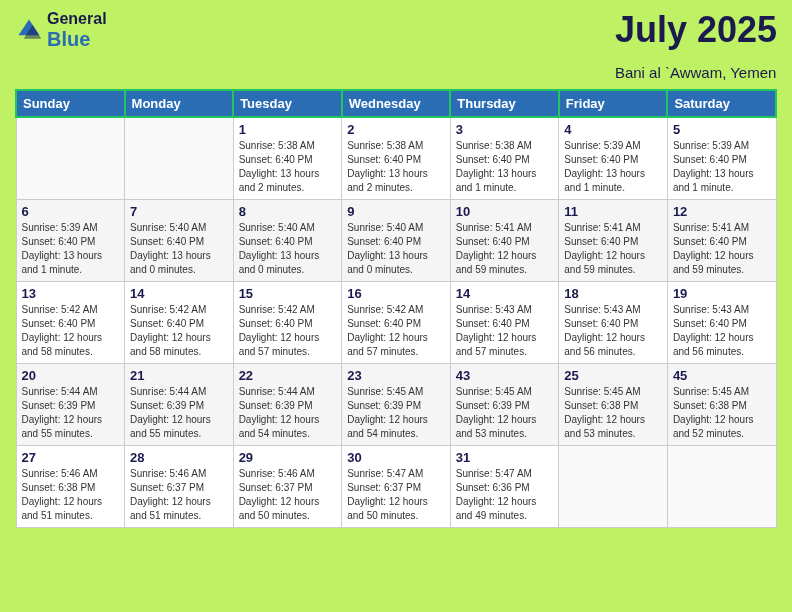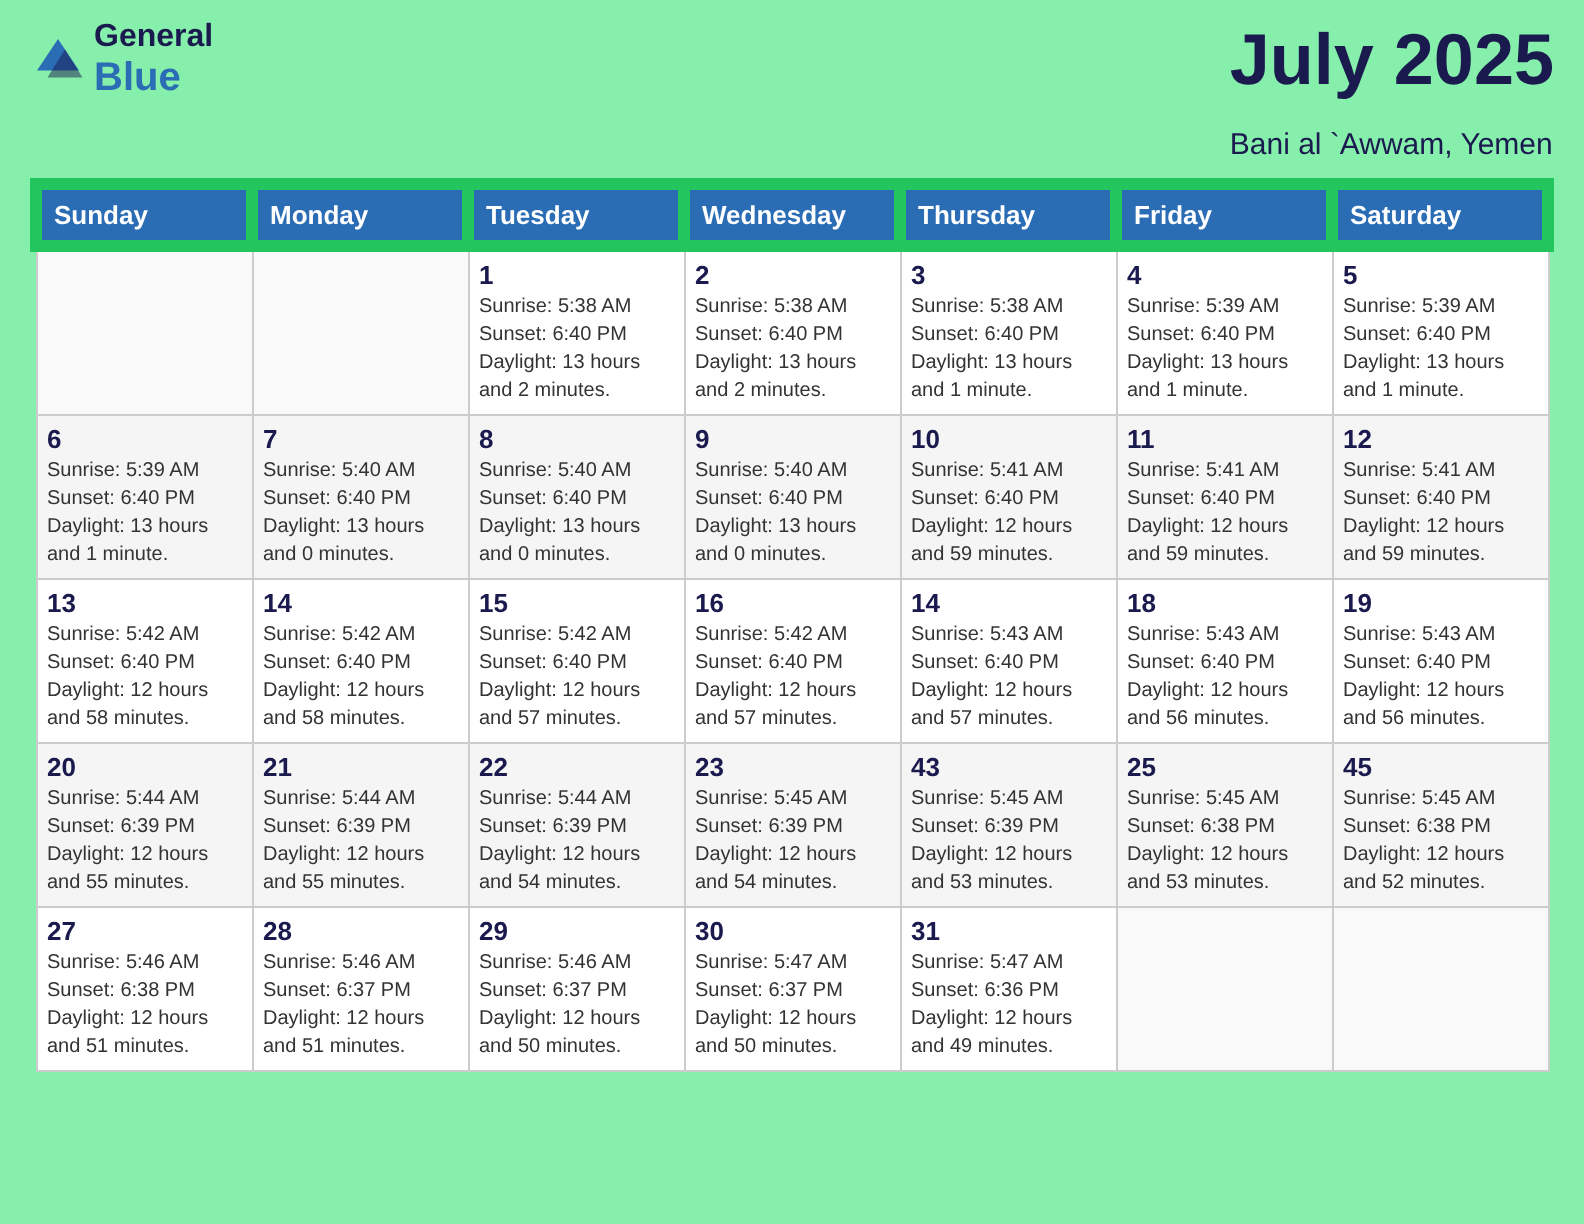--- a/index.html
+++ b/index.html
@@ -6,21 +6,21 @@
     body {
       font-family: Arial, sans-serif;
       background: #fff;
       width: 792px;
       min-height: 612px;
       padding: 0;
     }
     .page {
       width: 792px;
       min-height: 612px;
-      background: #86efac;
+      background: #bef264;
       padding: 10px 15px 15px 15px;
     }
     .header {
       display: flex;
       justify-content: space-between;
       align-items: flex-start;
       margin-bottom: 8px;
     }
     .logo {
       display: flex;
@@ -65,21 +65,21 @@
       border-collapse: collapse;
       border: 1px solid #ccc;
     }
     .calendar th {
       background: #2a6db5;
       color: #fff;
       font-size: 13px;
       font-weight: bold;
       padding: 5px 6px;
       text-align: left;
-      border: 6px solid #22c55e;
+      border: 2px solid #22c55e;
     }
     .calendar td {
       vertical-align: top;
       border: 1px solid #ccc;
       padding: 4px 5px;
       width: calc(100% / 7);
       min-height: 80px;
       background: #fff;
       font-size: 10.5px;
       color: #333;

